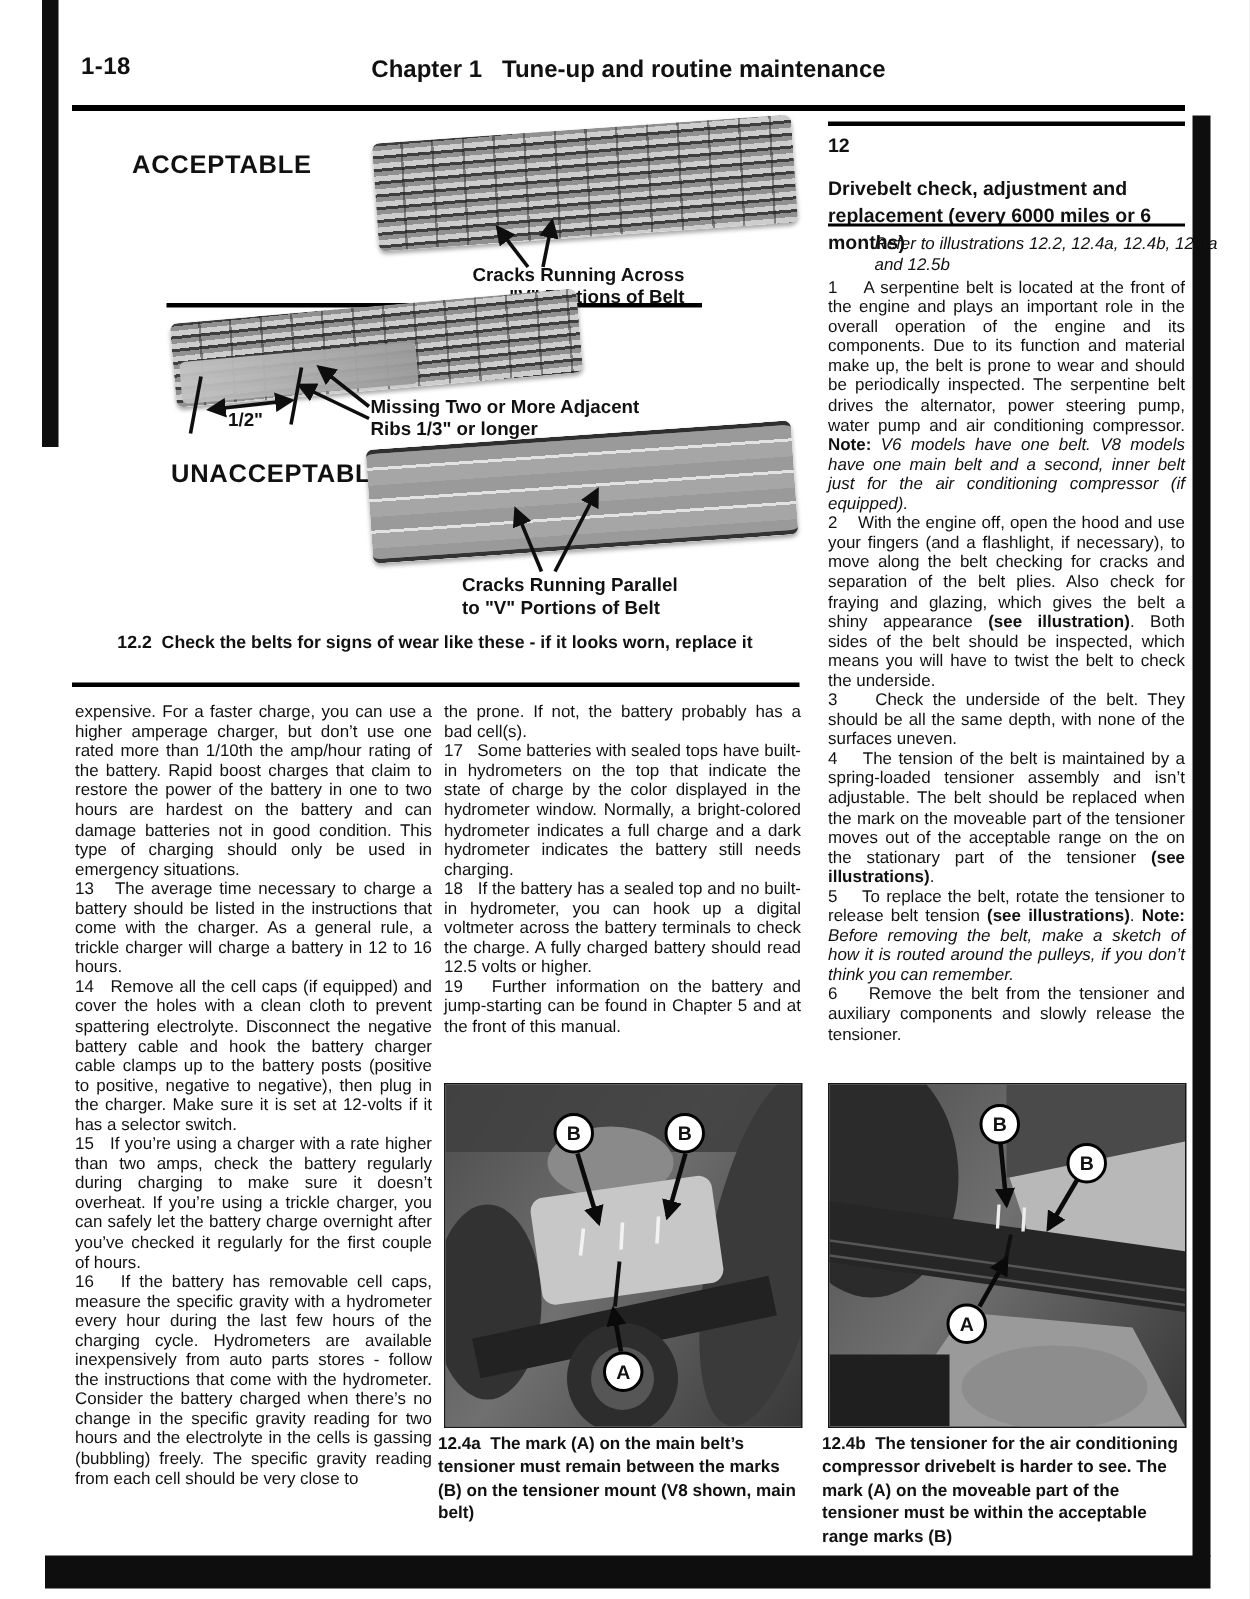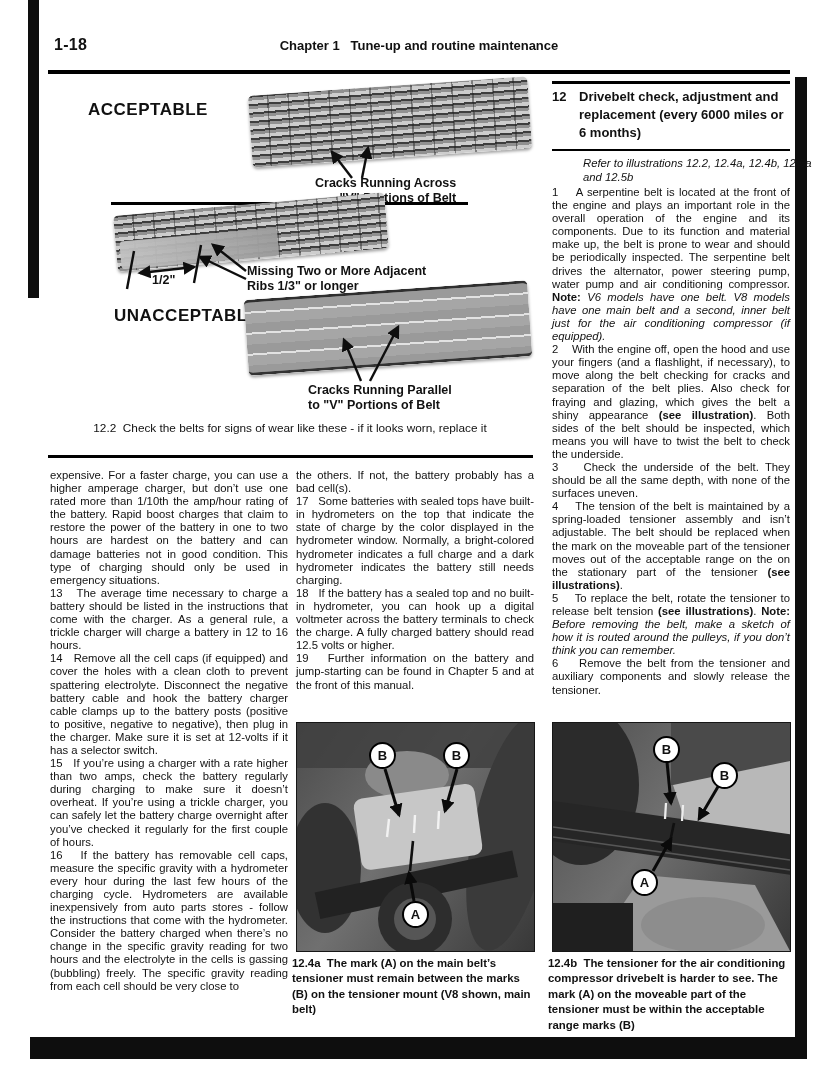--- a/index.html
+++ b/index.html
@@ -5,36 +5,36 @@
   html,body{margin:0;padding:0;background:#e8e8e8;}
   #page{position:relative;width:833px;height:1066px;background:#ffffff;overflow:hidden;
         font-family:"Liberation Sans","DejaVu Sans",sans-serif;color:#111;}
   .abs{position:absolute;}
   .bar{background:#0e0e0e;}
   .rule{background:#000;}
   .b{font-weight:700;}
   .i{font-style:italic;}
 
   .page-num{left:54px;top:36px;font-size:16px;font-weight:700;letter-spacing:.3px;}
-  .chapter-title{left:48px;top:38px;width:742px;text-align:center;font-size:13px;font-weight:700;}
+  .chapter-title{left:48px;top:38px;width:742px;text-align:center;font-size:16px;font-weight:700;}
 
   .col{width:238px;font-size:11.3px;line-height:13.1px;text-align:justify;}
   .col p{margin:0;}
   .col-left{left:50px;top:469px;}
   .col-mid{left:296px;top:469px;}
   .col-right{left:552px;top:186px;}
 
   .sec-head{left:552px;top:88px;width:238px;display:flex;gap:11px;
-            font-size:13px;line-height:18px;font-weight:700;}
+            font-size:13px;line-height:18px;font-weight:700;flex-direction:column;}
   .sec-head .num{flex:0 0 16px;}
   .refer{left:552px;top:157px;width:238px;font-size:11.3px;line-height:13.5px;font-style:italic;margin-left:31px;}
 
   .fig-label-big{font-size:17px;font-weight:700;letter-spacing:.5px;}
   .fig-label{font-size:12.5px;font-weight:700;line-height:15px;white-space:pre-line;}
-  .fig-caption{left:55px;top:421px;width:470px;text-align:center;font-size:11.8px;font-weight:400;}
+  .fig-caption{left:55px;top:421px;width:470px;text-align:center;font-size:11.8px;font-weight:700;}
 
   .belt{position:absolute;border-radius:5px;box-shadow:0 2px 3px rgba(0,0,0,.35);}
   .belt-ribbed{background:
       repeating-linear-gradient(91deg, rgba(0,0,0,0) 0 19px, rgba(30,30,30,.45) 19px 20.5px),
       repeating-linear-gradient(179deg, #3e3e3e 0 2px, #909090 2px 5px, #cdcdcd 5px 8.5px);}
   .belt-smooth{background:
       repeating-linear-gradient(180deg, #9a9a9a 0 9px, #e2e2e2 9px 11px, #a6a6a6 11px 21px);
       border-top:3px solid #2f2f2f;border-bottom:3px solid #333;}
   .worn-patch{position:absolute;left:4px;top:26px;width:58%;height:50%;
       background:linear-gradient(90deg,#c2c2c2,#9b9b9b);border-radius:4px;opacity:.95;}
@@ -102,21 +102,21 @@
 
   <div class="abs col col-left">
     <p><span>expensive. For a faster charge, you can use a higher amperage charger, but don’t use one rated more than 1/10th the amp/hour rating of the battery. Rapid boost charges that claim to restore the power of the battery in one to two hours are hardest on the battery and can damage batteries not in good condition. This type of charging should only be used in emergency situations.</span></p>
     <p><span>13&nbsp;&nbsp;&nbsp;The average time necessary to charge a battery should be listed in the instructions that come with the charger. As a general rule, a trickle charger will charge a battery in 12 to 16 hours.</span></p>
     <p><span>14&nbsp;&nbsp;&nbsp;Remove all the cell caps (if equipped) and cover the holes with a clean cloth to prevent spattering electrolyte. Disconnect the negative battery cable and hook the battery charger cable clamps up to the battery posts (positive to positive, negative to negative), then plug in the charger. Make sure it is set at 12-volts if it has a selector switch.</span></p>
     <p><span>15&nbsp;&nbsp;&nbsp;If you’re using a charger with a rate higher than two amps, check the battery regularly during charging to make sure it doesn’t overheat. If you’re using a trickle charger, you can safely let the battery charge overnight after you’ve checked it regularly for the first couple of hours.</span></p>
     <p><span>16&nbsp;&nbsp;&nbsp;If the battery has removable cell caps, measure the specific gravity with a hydrometer every hour during the last few hours of the charging cycle. Hydrometers are available inexpensively from auto parts stores - follow the instructions that come with the hydrometer. Consider the battery charged when there’s no change in the specific gravity reading for two hours and the electrolyte in the cells is gassing (bubbling) freely. The specific gravity reading from each cell should be very close to</span></p>
   </div>
 
   <div class="abs col col-mid">
-    <p><span>the others. If not, the battery probably has a bad cell(s).</span></p>
+    <p><span>the prone. If not, the battery probably has a bad cell(s).</span></p>
     <p><span>17&nbsp;&nbsp;&nbsp;Some batteries with sealed tops have built-in hydrometers on the top that indicate the state of charge by the color displayed in the hydrometer window. Normally, a bright-colored hydrometer indicates a full charge and a dark hydrometer indicates the battery still needs charging.</span></p>
     <p><span>18&nbsp;&nbsp;&nbsp;If the battery has a sealed top and no built-in hydrometer, you can hook up a digital voltmeter across the battery terminals to check the charge. A fully charged battery should read 12.5 volts or higher.</span></p>
     <p><span>19&nbsp;&nbsp;&nbsp;Further information on the battery and jump-starting can be found in Chapter 5 and at the front of this manual.</span></p>
   </div>
 
   <div class="abs rule" style="left:552px;top:81px;width:238px;height:3px;"></div>
   <div class="abs sec-head">
     <span class="num">12</span>
     <span>Drivebelt check, adjustment and replacement (every 6000 miles or 6 months)</span>
   </div>

